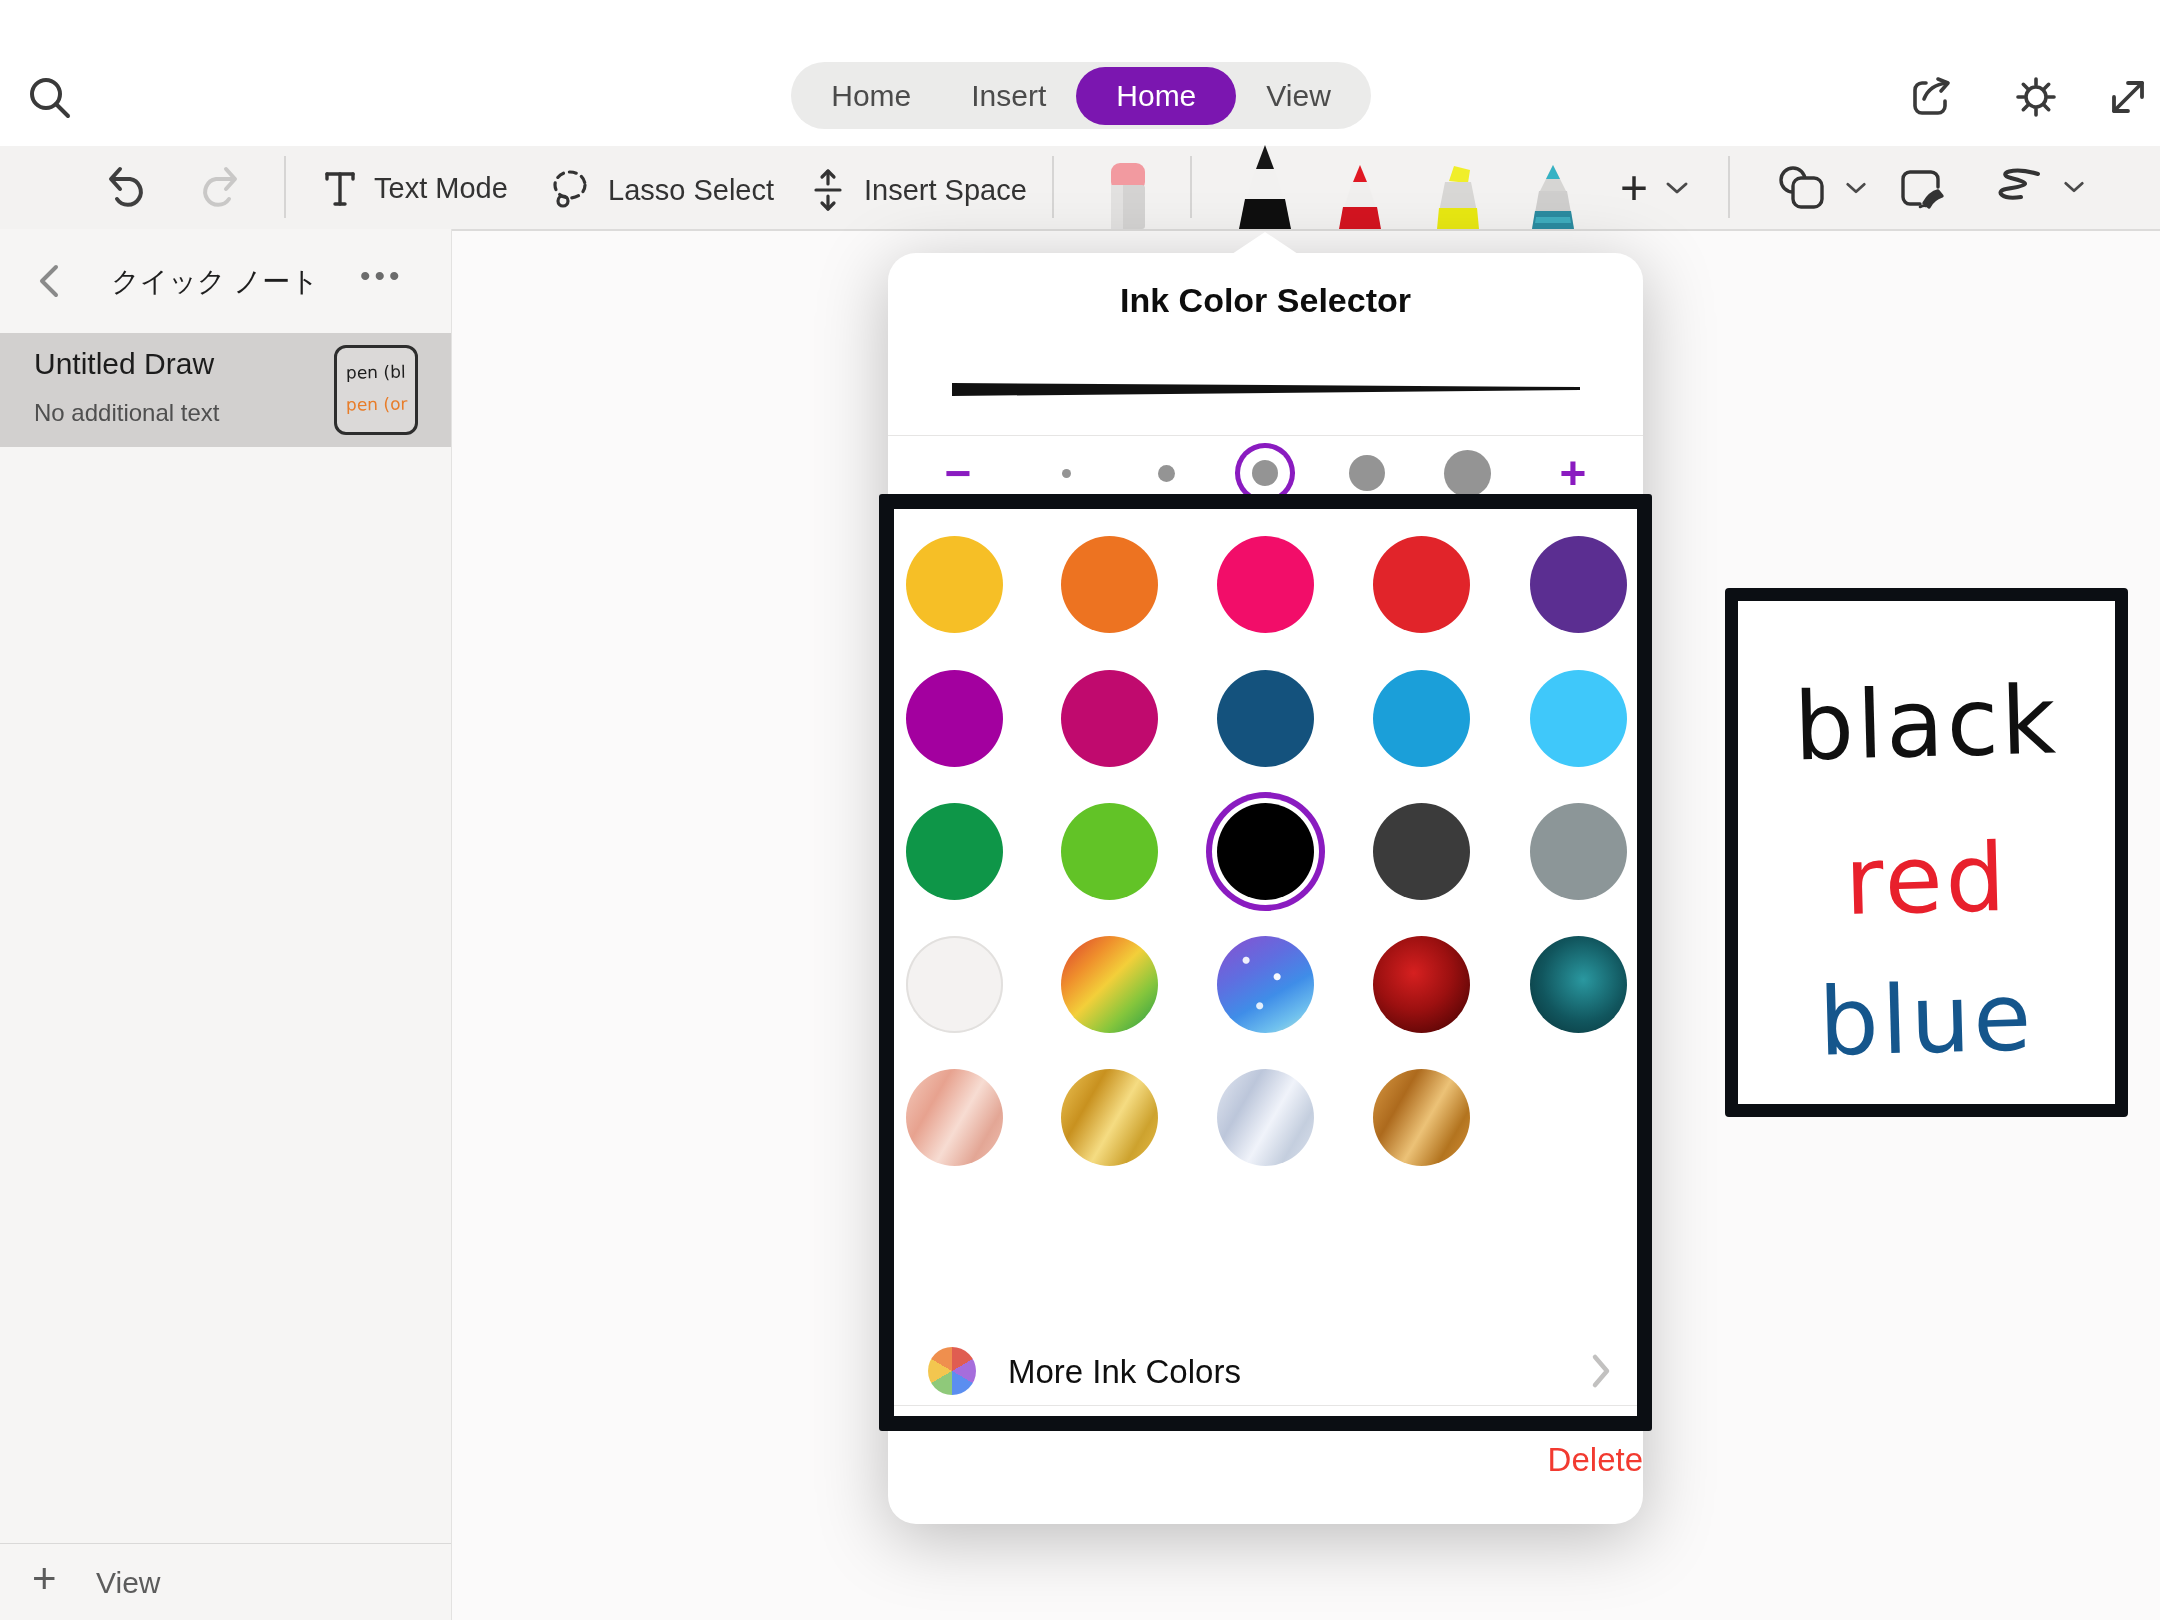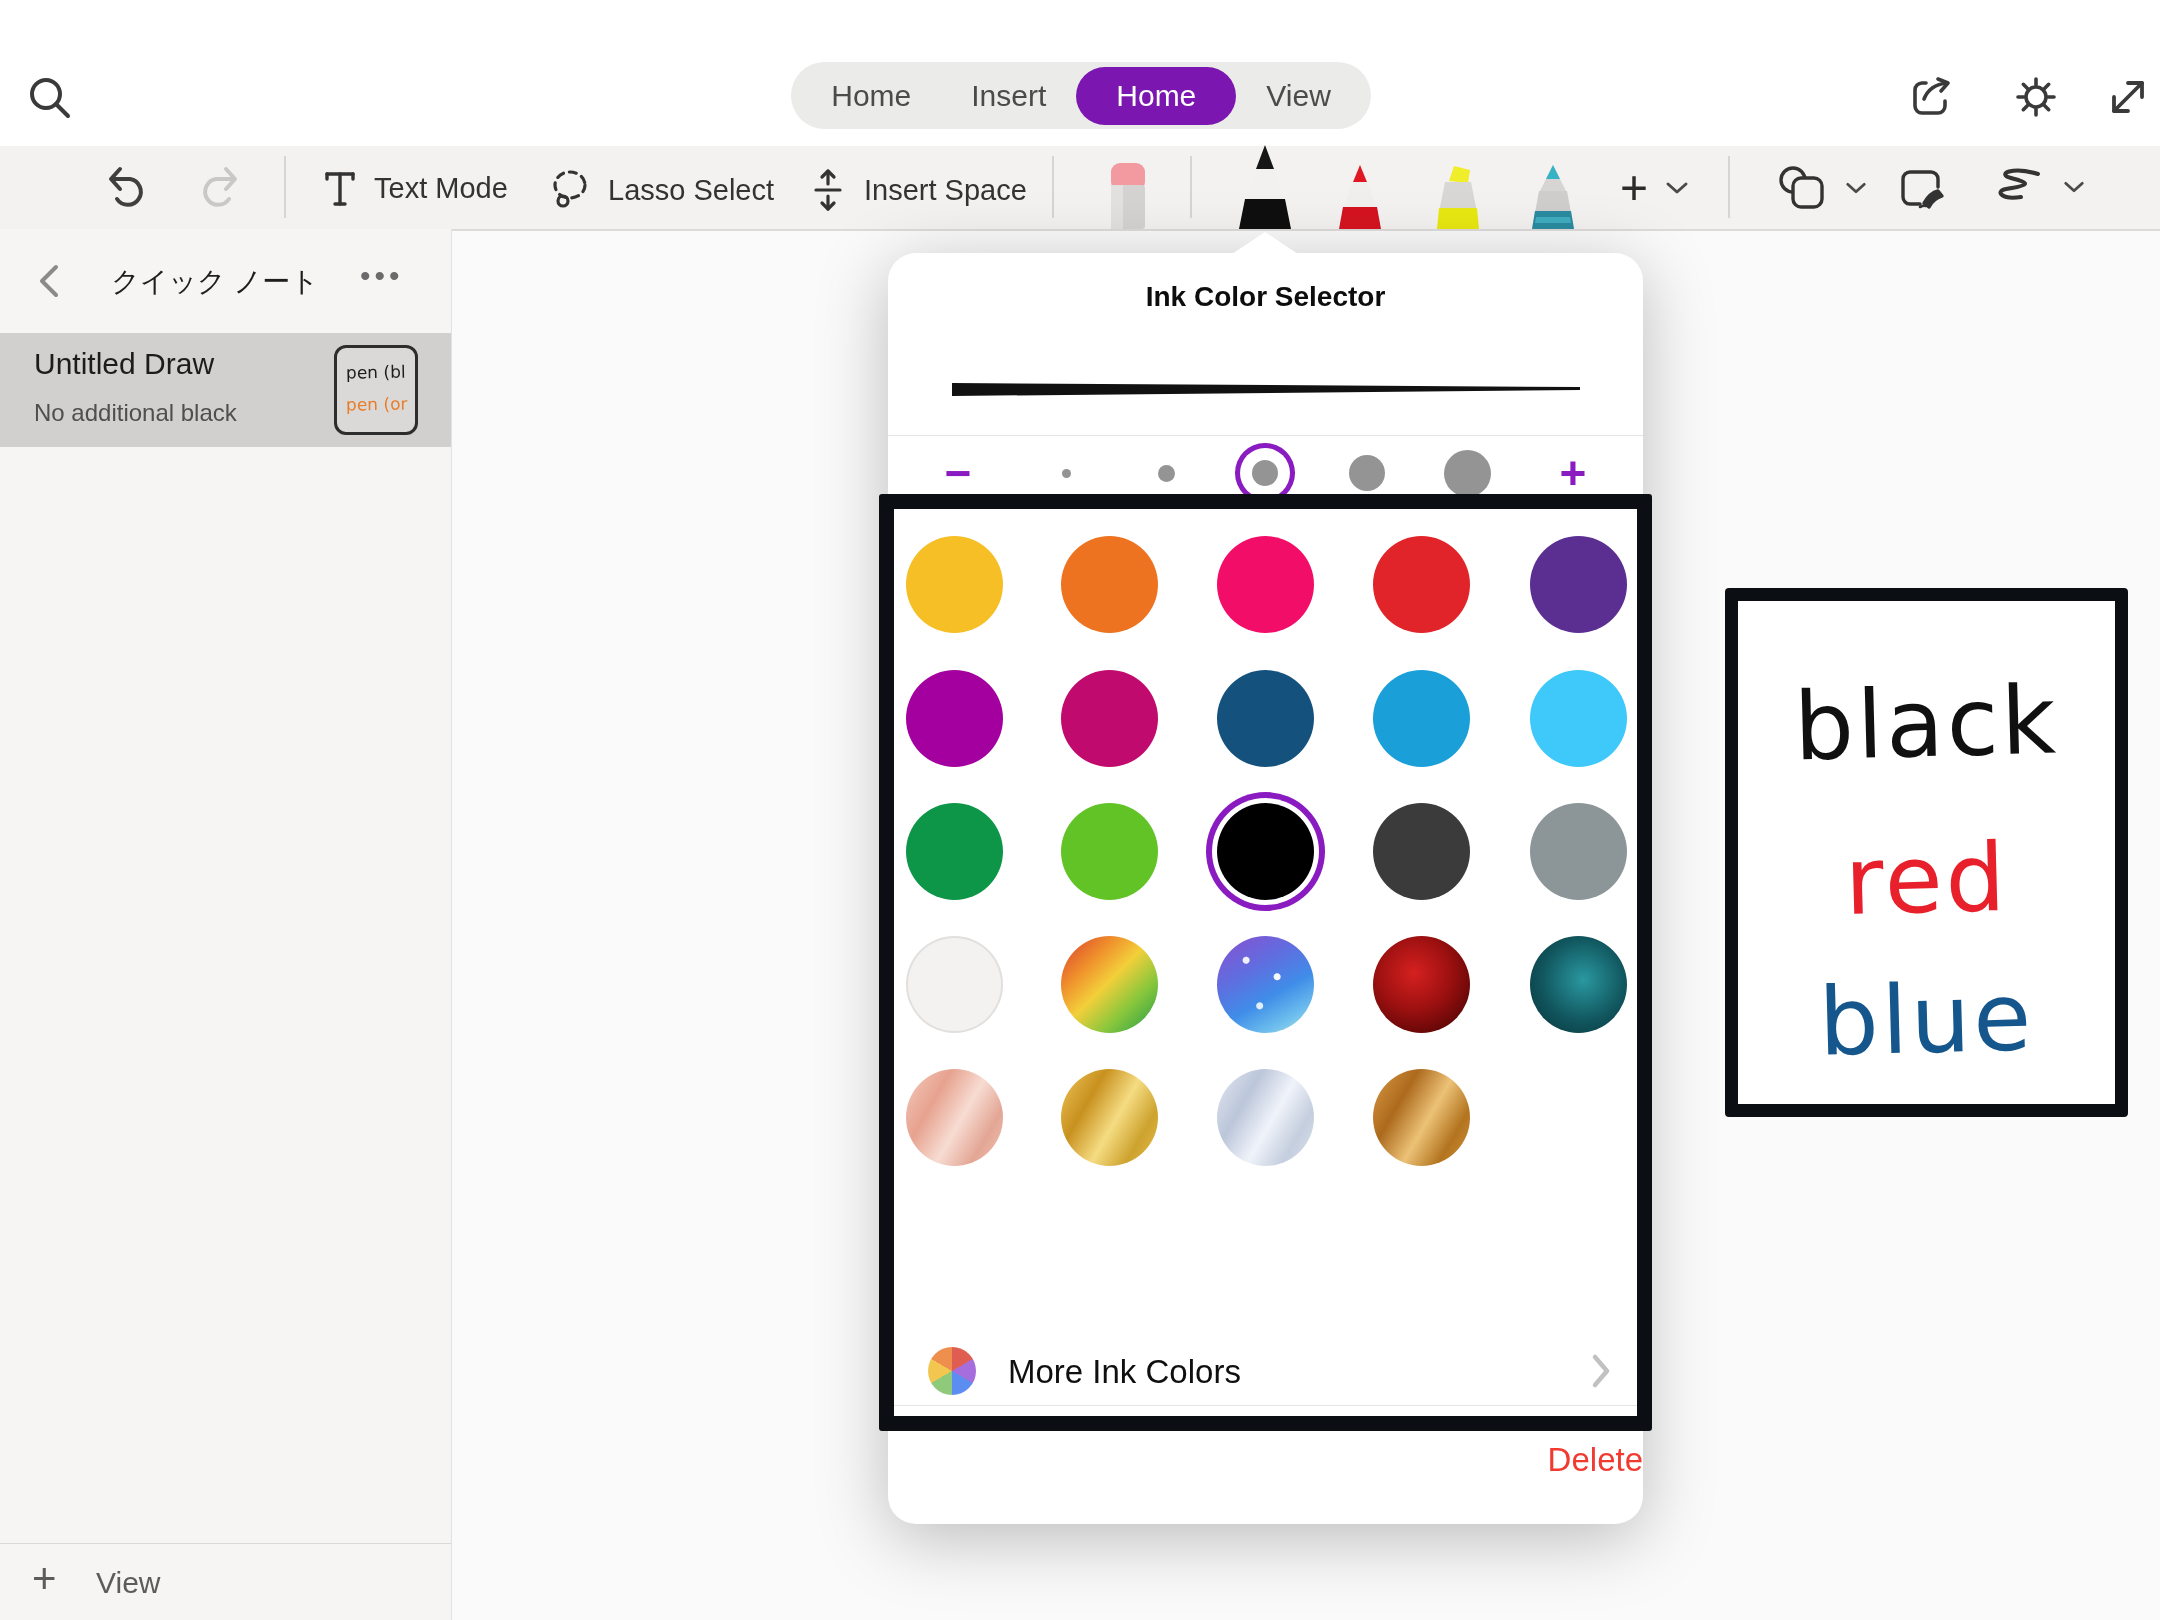--- a/index.html
+++ b/index.html
@@ -34,21 +34,21 @@
               border:3px solid #2d2d2d;border-radius:12px;background:#dbd9d8;padding:8px 0 0 9px;}
   .thumb-line{font-family:"DejaVu Sans",sans-serif;font-size:17px;line-height:1.9;white-space:nowrap;overflow:hidden;transform:rotate(-1deg);}
   .sb-footer{position:absolute;left:0;bottom:0;width:100%;height:76px;border-top:1px solid #dad9d8;}
   .sb-plus{position:absolute;left:32px;top:14px;font-size:42px;font-weight:300;color:#5c5c5c;line-height:1;}
   .sb-page-label{position:absolute;left:96px;top:22px;font-size:30px;color:#5c5c5c;}
   
   .popup{position:absolute;left:888px;top:253px;width:755px;height:1271px;background:#ffffff;
          border-radius:28px;box-shadow:0 14px 70px rgba(0,0,0,.25);z-index:5;}
   .popup::before{content:"";position:absolute;top:-21px;left:344px;width:0;height:0;
                  border-left:33px solid transparent;border-right:33px solid transparent;border-bottom:22px solid #ffffff;}
-  .popup-title{position:absolute;left:0;top:28px;width:100%;text-align:center;font-size:28px;font-weight:700;color:#0d0d0d;}
+  .popup-title{position:absolute;left:0;top:28px;width:100%;text-align:center;font-size:34px;font-weight:700;color:#0d0d0d;}
   .stroke-preview{position:absolute;left:64px;top:128px;}
   .hline{position:absolute;left:0;width:100%;height:1px;background:#e6e5e4;}
   .size-minus,.size-plus{position:absolute;top:196px;font-size:46px;font-weight:700;line-height:48px;width:60px;text-align:center;}
   .size-dot{position:absolute;border-radius:50%;background:#949494;}
   .size-dot.selected{box-shadow:0 0 0 12px #ffffff,0 0 0 17px #8a1bc0;}
   .swatch{position:absolute;width:97px;height:97px;border-radius:50%;}
   .swatch.selected{box-shadow:0 0 0 5px #ffffff,0 0 0 11px #8a1bc0;}
   .swatch.bordered{box-shadow:inset 0 0 0 2px #e2e0de;}
   .tx-rainbow{background:linear-gradient(135deg,#d93a2e 0%,#ef8f2c 28%,#f3cf3a 48%,#86c63c 72%,#1f9a48 100%);}
   .tx-galaxy{background:radial-gradient(circle at 30% 25%,rgba(255,255,255,.9) 0 3px,rgba(255,255,255,0) 4px),
@@ -255,21 +255,21 @@
         <svg width="36" height="40" viewBox="0 0 36 40" fill="none" stroke="#8a8a8a" stroke-width="4" stroke-linecap="round" stroke-linejoin="round">
             <polyline points="24,6 10,20 24,34"></polyline>
           </svg>
       </div>
       <div class="sb-title">クイック ノート</div>
       <div class="sb-ellipsis">•••</div>
     </div>
 
     <div class="page-item">
       <div class="page-title">Untitled Draw</div>
-      <div class="page-sub">No additional black</div>
+      <div class="page-sub">No additional text</div>
       <div class="page-thumb">
         <div class="thumb-line" style="color: rgb(29, 29, 29);">pen (bl</div>
         <div class="thumb-line" style="color: rgb(232, 125, 42);">pen (or</div>
       </div>
     </div>
 
     <div class="sb-footer">
       <span class="sb-plus">+</span>
       <span class="sb-page-label">View</span>
     </div>

